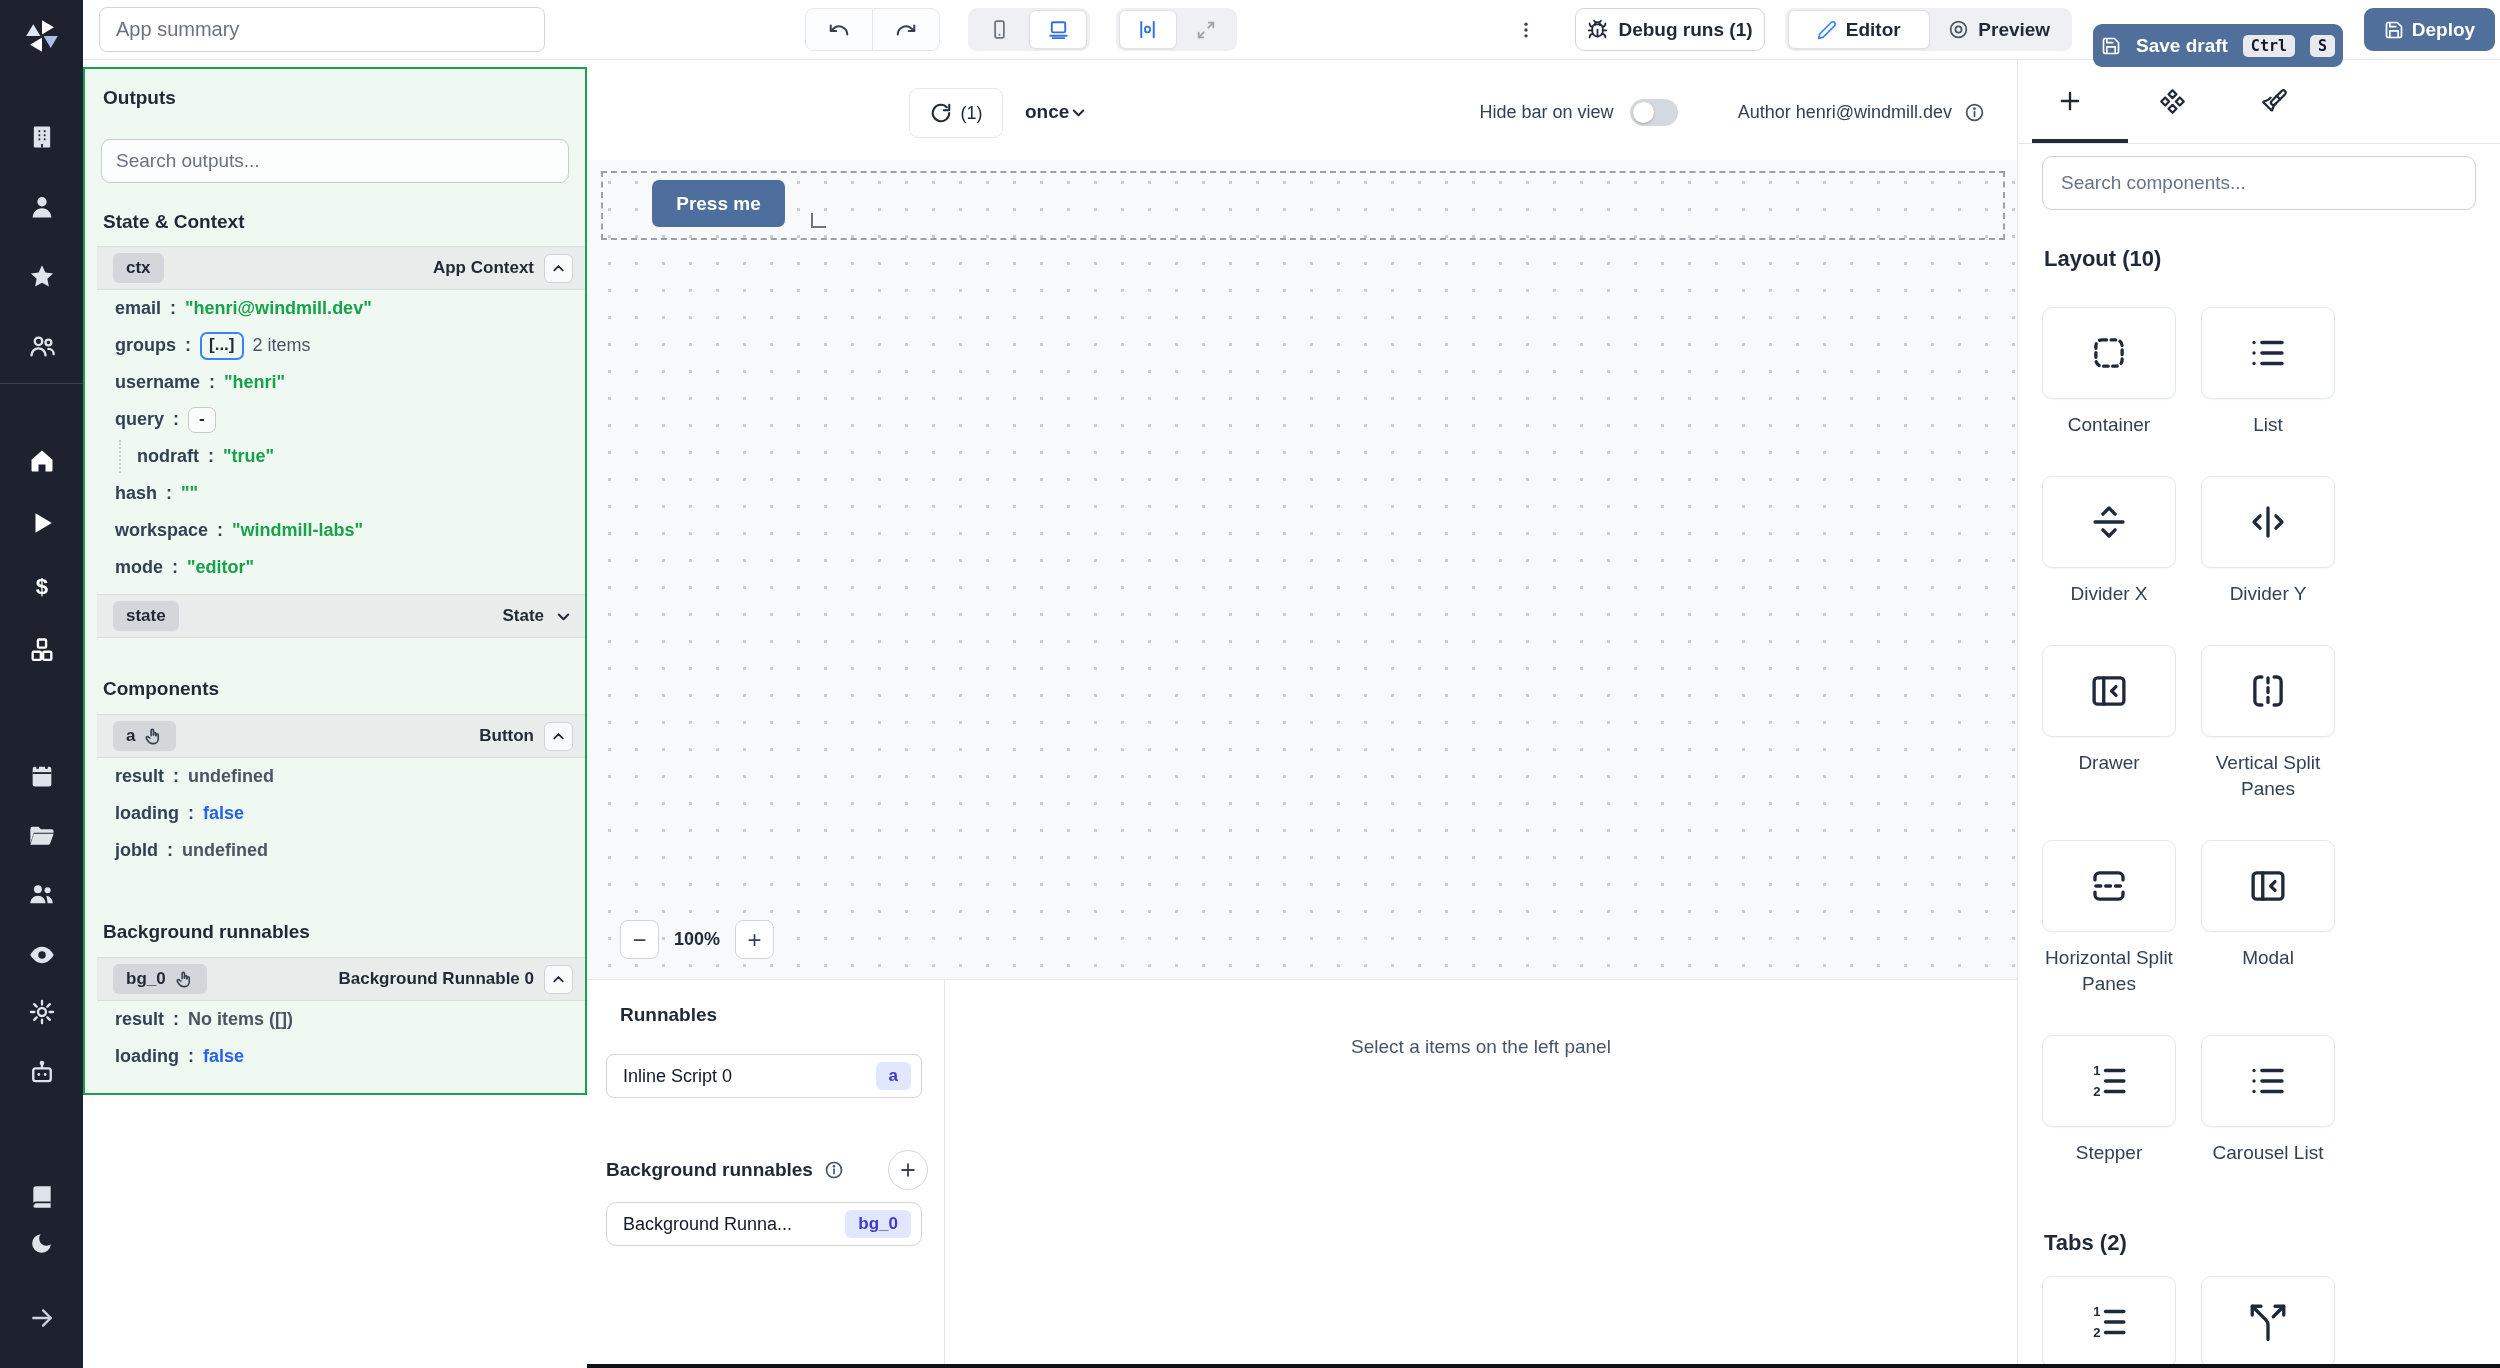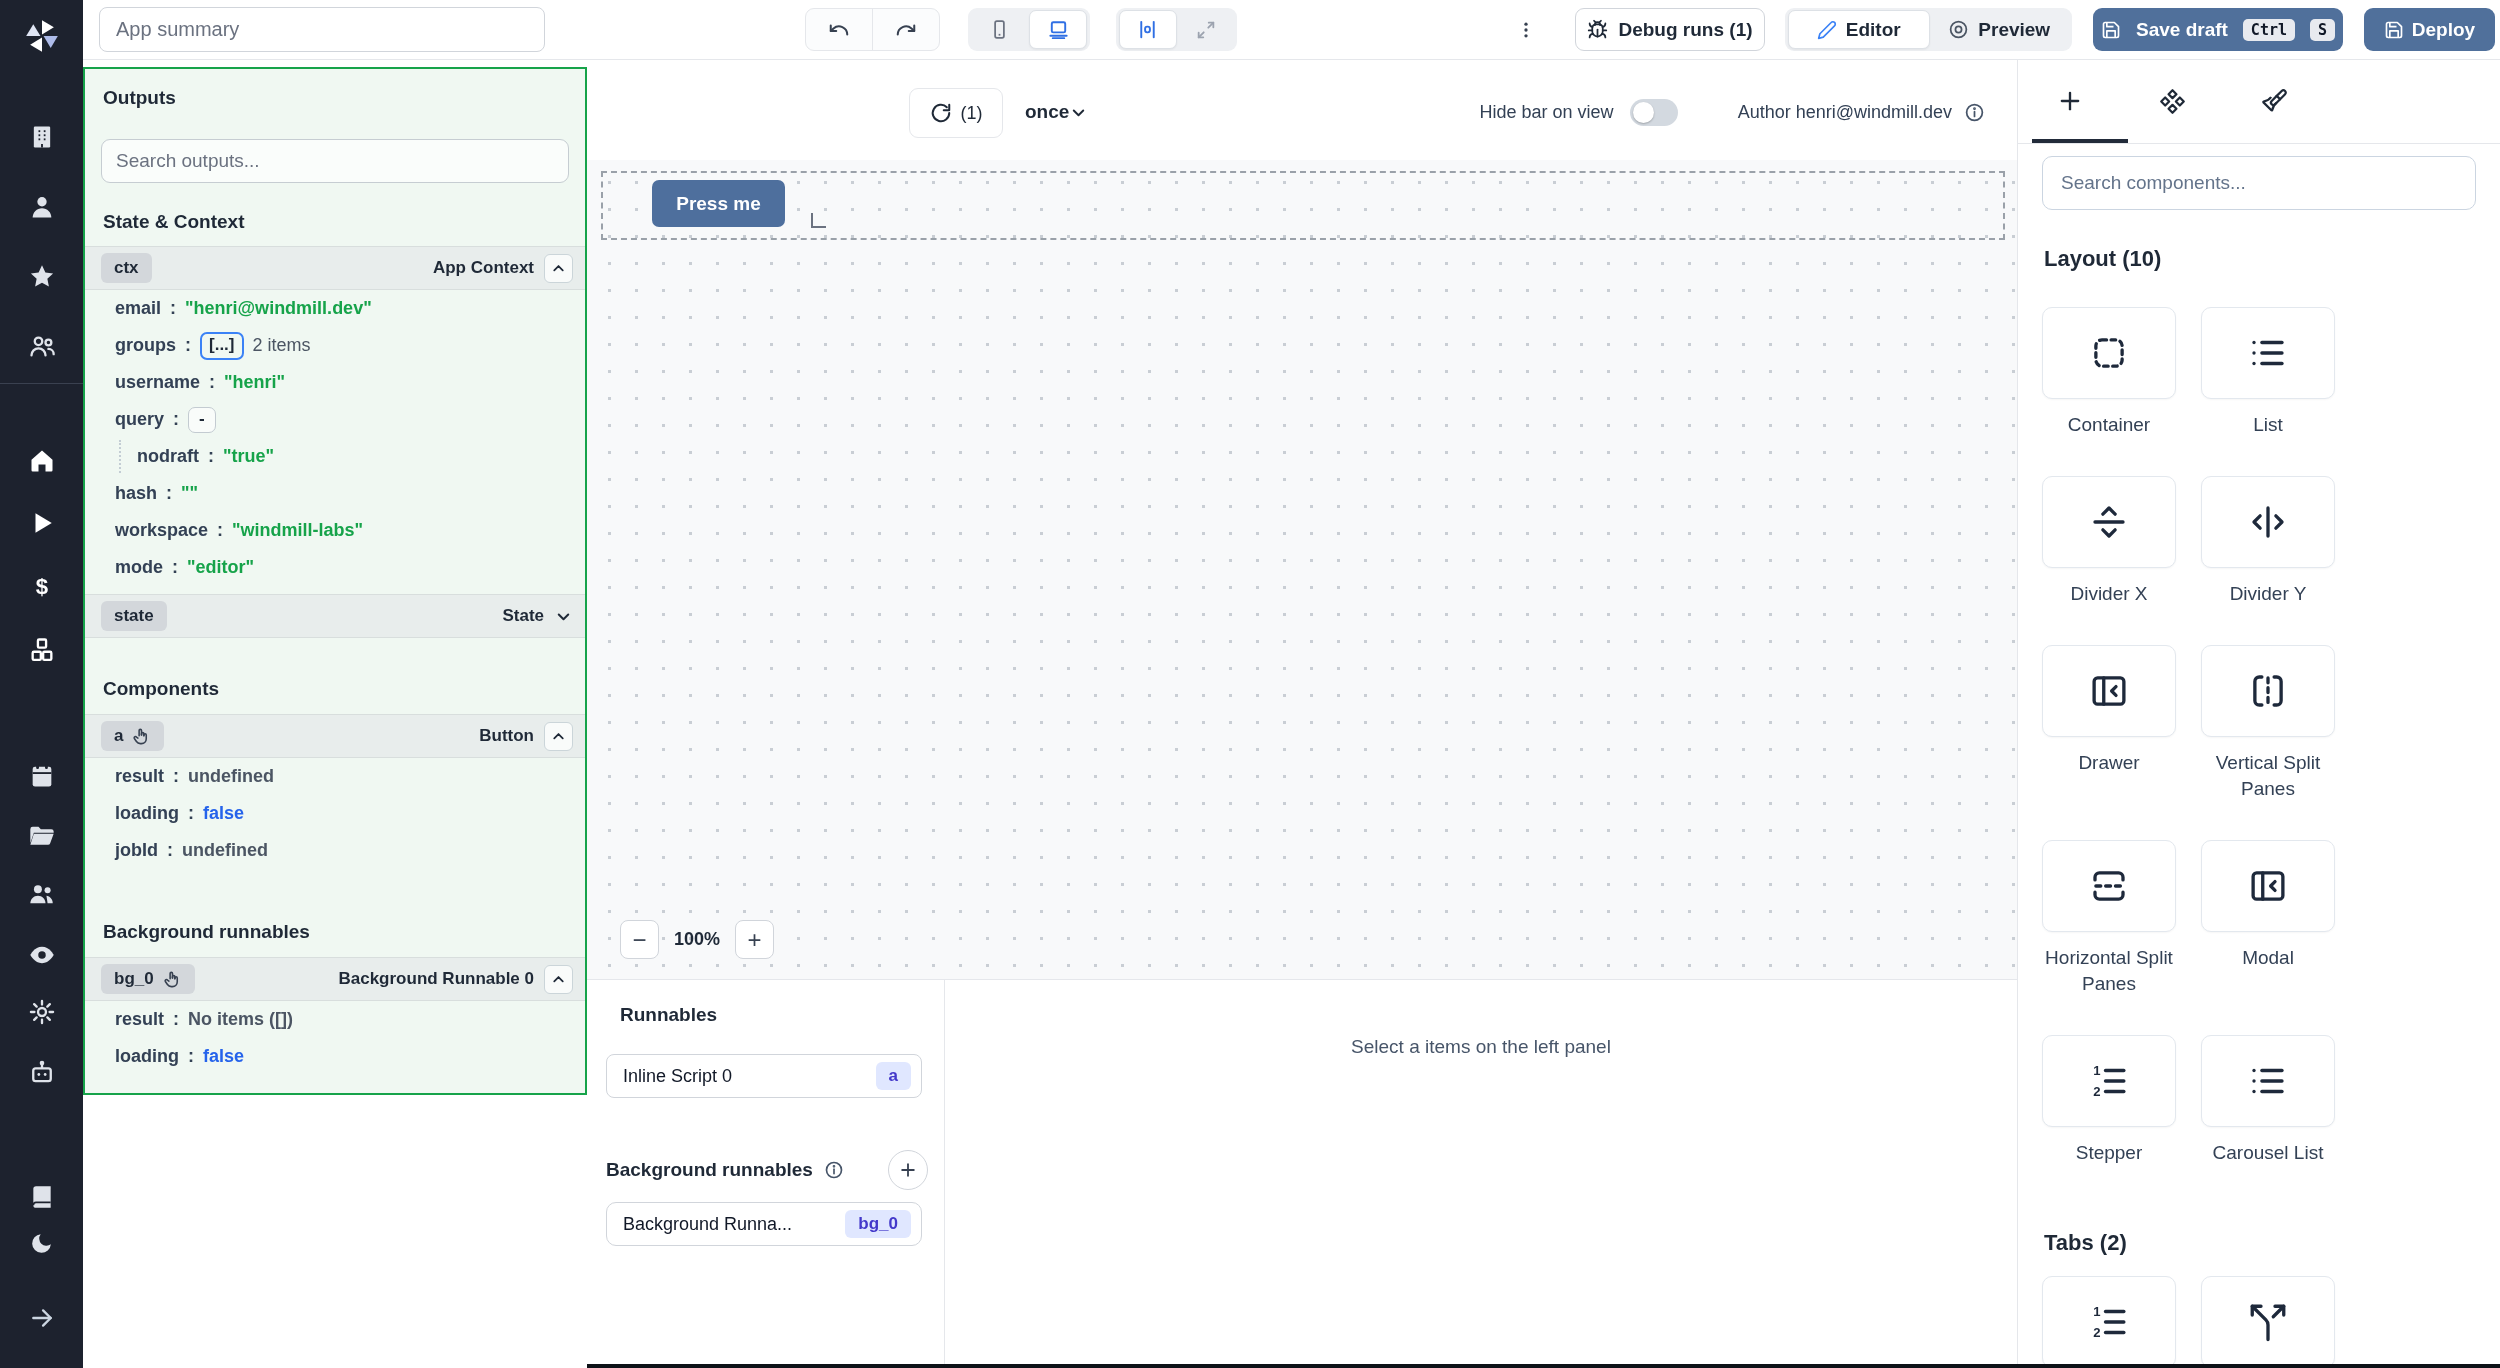--- a/index.html
+++ b/index.html
@@ -27,38 +27,38 @@
   .align-group{left:1033px;width:121px;}
   .seg{flex:1;height:37px;display:flex;align-items:center;justify-content:center;border-radius:7px;cursor:pointer;}
   .seg.active{background:#fff;border:1px solid #dde1e6;box-shadow:0 1px 2px rgba(0,0,0,.05);}
   .kebab{left:1425px;width:36px;justify-content:center;cursor:pointer;}
   .btn{display:flex;align-items:center;justify-content:center;gap:10px;border-radius:9px;cursor:pointer;
     font-size:19px;font-weight:600;color:#1f2937;box-sizing:border-box;}
   .debug-btn{position:absolute;left:1492px;top:8px;width:190px;height:43px;background:#fff;border:1px solid #d1d5db;}
   .edpv{left:1702px;width:287px;background:#eef0f3;border-radius:9px;padding:3px;}
   .edpv .seg{padding:0 16px;gap:9px;font-size:19px;font-weight:600;color:#1f2937;}
   .blue-btn{position:absolute;top:8px;height:43px;background:#50709b;color:#fff;border:none;}
-  .save-btn{left:2010px;width:250px;gap:15px;}
+  .save-btn{left:2010px;width:250px;gap:15px;margin-top:16px;}
   .deploy-btn{left:2281px;width:131px;gap:8px;}
   .kbd{background:#e8eaef;color:#111827;border-radius:5px;padding:2px 8px;
     font-family:"DejaVu Sans Mono",monospace;font-size:15px;font-weight:700;}
 
   
   .outputs{position:absolute;left:83px;top:67px;width:504px;height:1028px;box-sizing:border-box;
     background:#f0f8f2;border:2px solid #16a34a;overflow:hidden;z-index:10;}
   .op-title{margin:18px 16px 0 18px;font-size:19px;font-weight:700;color:#1f2937;}
   .op-search{display:block;margin:30px 16px 0;width:calc(100% - 32px);height:44px;box-sizing:border-box;
     border:1px solid #c6cdd2;border-radius:9px;background:rgba(255,255,255,.65);padding:0 14px;
     font-size:19px;color:#374151;outline:none;font-family:"Liberation Sans",sans-serif;}
   .op-search::placeholder{color:#6b7280;}
   .op-h{margin:28px 0 0 18px;font-size:19px;font-weight:700;color:#1f2937;}
   .op-h.mt40{margin-top:40px;}
   .op-h.mt52{margin-top:52px;}
   .sec-row{margin-top:13px;height:44px;background:#e8edec;border-top:1px solid #d8dedd;border-bottom:1px solid #d8dedd;
-    display:flex;align-items:center;padding:0 12px 0 16px;box-sizing:border-box;cursor:pointer;}
+    display:flex;align-items:center;padding:0 12px 0 16px;box-sizing:border-box;cursor:pointer;margin-left:12px;}
   .sec-row.mt8{margin-top:8px;}.sec-row.mt14{margin-top:14px;}
   .badge{display:inline-flex;align-items:center;gap:9px;background:#d3d7db;color:#1f2937;font-weight:700;
     font-size:17px;border-radius:6px;padding:5px 13px;}
   .sec-type{margin-left:auto;display:flex;align-items:center;gap:10px;font-size:17px;font-weight:700;color:#1f2937;}
   .chev-box{width:27px;height:27px;border:1px solid #cbd5d9;border-radius:6px;background:rgba(255,255,255,.75);
     display:flex;align-items:center;justify-content:center;cursor:pointer;}
   .kv{height:37px;display:flex;align-items:center;gap:9px;padding-left:30px;font-size:18px;position:relative;}
   .kv .k{font-weight:700;color:#334155;}
   .kv .c{font-weight:700;color:#334155;}
   .v-str{color:#16a34a;font-weight:700;}

